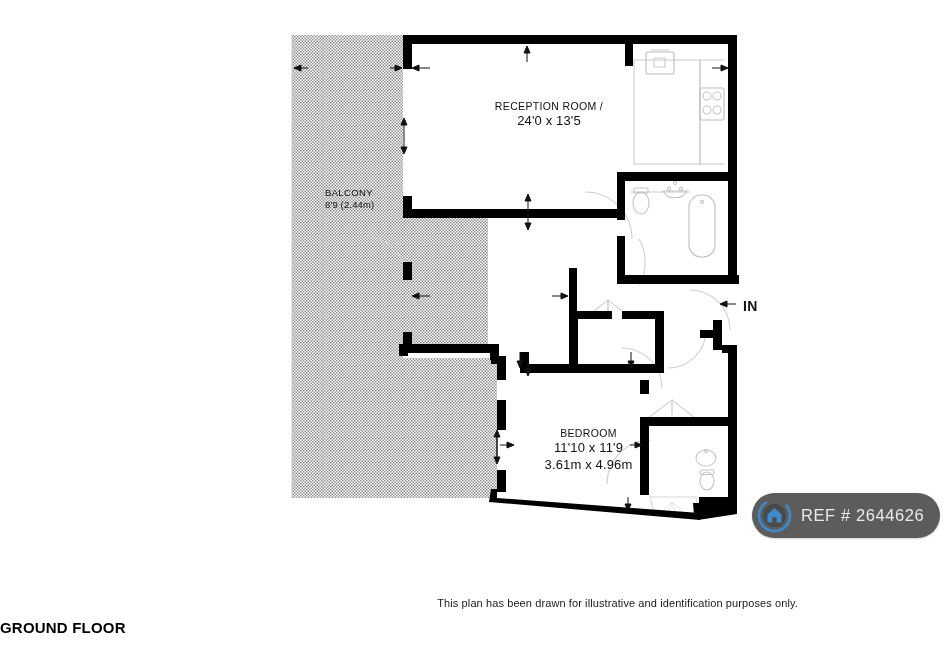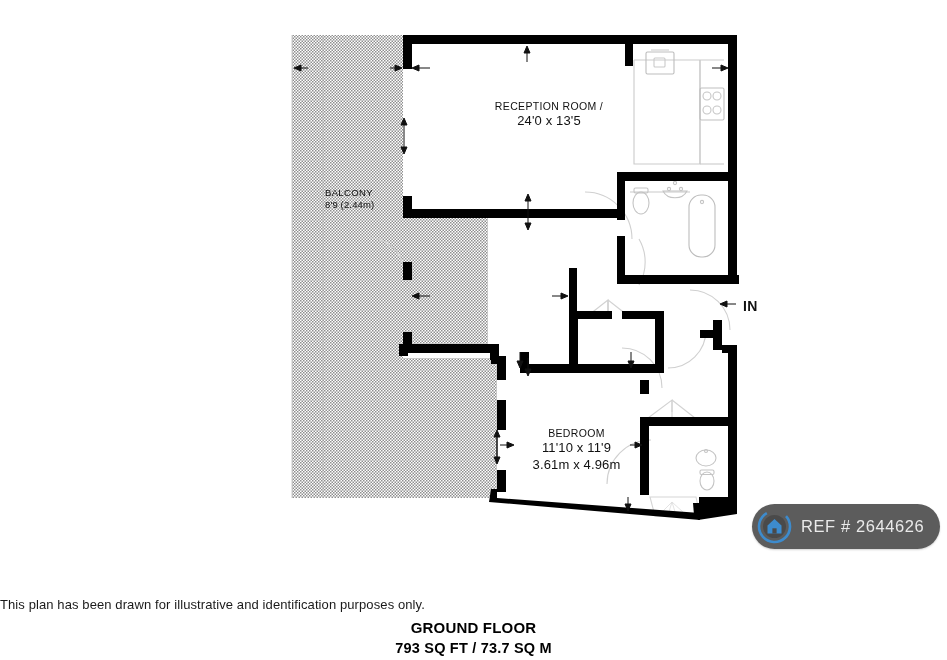--- a/index.html
+++ b/index.html
@@ -53,21 +53,21 @@
     left: 449px;
     top: 100px;
     width: 200px;
   }
   #label-bedroom2 {
     left: 427px;
     top: 269px;
     width: 140px;
   }
   #label-bedroom1 {
-    left: 504px;
+    left: 516px;
     top: 427px;
     width: 145px;
   }
   #label-balcony {
     left: 325px;
     top: 176px;
     width: 70px;
     text-align: left;
     margin-top: 11px;
   }
@@ -86,31 +86,30 @@
     color: #111;
     padding-left: 8px;
   }
 
   
   #disclaimer {
     position: absolute;
     left: 0;
     top: 597px;
     width: 798px;
-    text-align: left;
-    font-size: 13px;
+    text-align: right;
+    font-size: 11px;
     color: #1a1a1a;
     letter-spacing: 0.1px;
   }
   #floor-title {
     position: absolute;
     left: 0;
     top: 619px;
     width: 947px;
-    text-align: center;
     font-size: 15px;
     font-weight: 700;
     letter-spacing: 0.2px;
     color: #000;
   }
   #floor-area {
     position: absolute;
     left: 0;
     top: 640px;
     width: 947px;
@@ -128,21 +127,20 @@
     top: 493px;
     height: 45px;
     min-width: 187px;
     border-radius: 23px;
     background: #5c5c5c;
     display: flex;
     align-items: center;
     box-shadow: 0 1px 2px rgba(0,0,0,0.18);
     padding: 0 16px 0 4px;
     box-sizing: border-box;
-    margin-top: 11px;
   }
   #ref-badge-icon {
     width: 37px;
     height: 37px;
     flex: 0 0 37px;
     position: relative;
     margin-right: 8px;
   }
   #ref-badge-text {
     font-size: 16.5px;
@@ -397,21 +395,20 @@
 
   <div class="room-label" id="label-balcony">
     <div class="rl-name">BALCONY</div>
     <div class="rl-dim">8'9 (2.44m)</div>
   </div>
 
   <div id="label-in">IN</div>
 
   <div id="disclaimer">This plan has been drawn for illustrative and identification purposes only.</div>
   <div id="floor-title">GROUND FLOOR</div>
-  <div id="floor-area">793 SQ FT / 73.7 SQ M</div>
 
   <div id="ref-badge">
     <div id="ref-badge-icon">
       <svg width="37" height="37" viewBox="0 0 37 37">
         <circle cx="18.5" cy="18.5" r="15.5" fill="none" stroke="#3d8bcd" stroke-width="2.6" stroke-dasharray="76 22" transform="rotate(-42 18.5 18.5)"></circle>
         <circle cx="18.5" cy="18.5" r="11.5" fill="#4a4a4a"></circle>
         <path d="M18.5 11 L25.5 17.4 L25.5 25.5 L11.5 25.5 L11.5 17.4 Z" fill="#3d8bcd"></path>
         <rect x="16.4" y="20.3" width="4.2" height="5.2" fill="#4a4a4a"></rect>
       </svg>
     </div>

